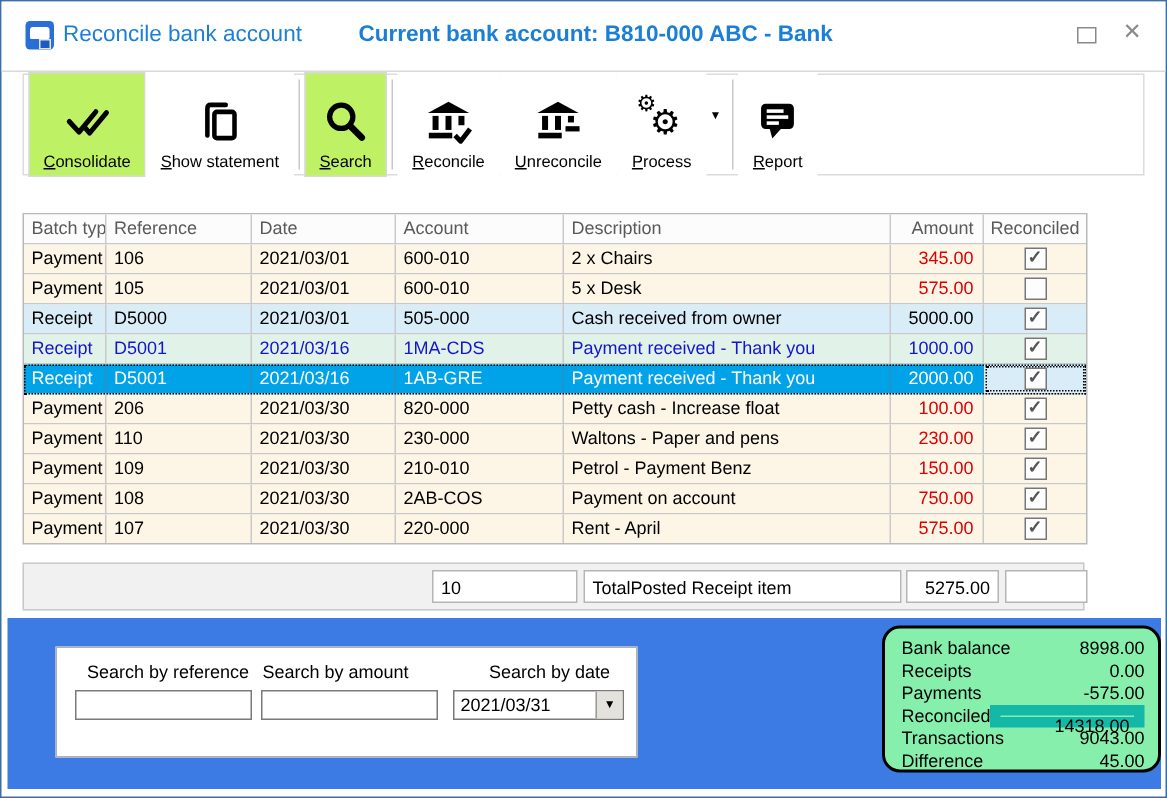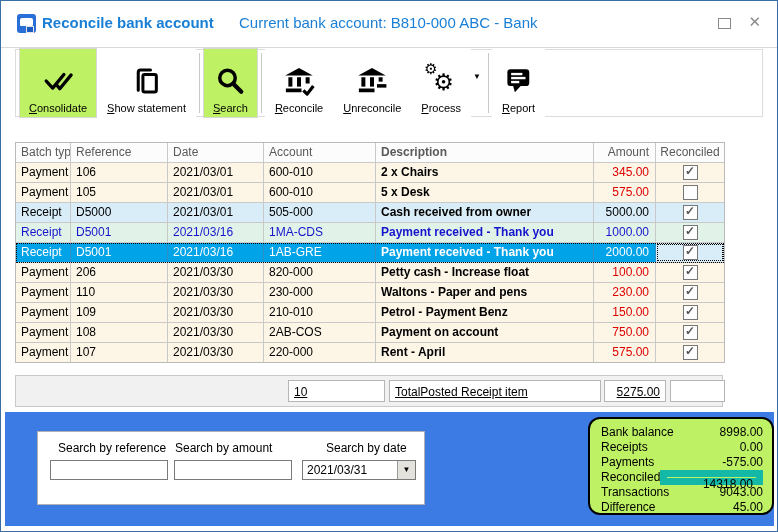--- a/index.html
+++ b/index.html
@@ -3,22 +3,22 @@
 <meta charset="utf-8">
 <style>
   html,body{margin:0;padding:0;background:#cfcfcf;font-family:"Liberation Sans",sans-serif;}
   .window{position:relative;width:776px;height:530px;background:#ffffff;border:1px solid #3a6ea5;overflow:hidden;}
 
   
   .titlebar{position:absolute;left:0;top:0;width:100%;height:46px;background:#ffffff;border-bottom:1px solid #d9d9d9;}
   .app-icon{position:absolute;left:16px;top:13px;width:19px;height:19px;background:#2a6fd8;border-radius:3px;}
   .app-icon .glyph{position:absolute;left:3px;top:4px;width:13px;height:8px;background:#ffffff;border-radius:2px 2px 1px 1px;}
   .app-icon .glyph2{position:absolute;left:9px;top:12px;width:6px;height:5px;border:1px solid #e5e5e5;background:#1c5cc0;}
-  .title-text{position:absolute;left:41px;top:13px;font-size:15px;color:#1a7fd5;white-space:nowrap;font-weight:bold;}
-  .subtitle-text{position:absolute;left:238px;top:13px;font-size:15px;color:#1a7fd5;white-space:nowrap;}
+  .title-text{position:absolute;left:41px;top:13px;font-size:15px;color:#1a7fd5;white-space:nowrap;}
+  .subtitle-text{position:absolute;left:238px;top:13px;font-size:15px;color:#1a7fd5;white-space:nowrap;font-weight:bold;}
   .win-btn{position:absolute;top:17px;color:#8a8a8a;cursor:default;}
   .btn-max{right:46px;width:11px;height:9px;border:1px solid #8a8a8a;}
   .btn-close{right:16px;top:12px;font-size:15px;line-height:18px;}
 
   
   .toolbar{position:absolute;left:14px;top:48px;width:748px;height:68px;border:1px solid #dcdcdc;background:#ffffff;display:flex;align-items:center;padding-left:3px;box-sizing:border-box;}
   .tb-btn{display:flex;flex-direction:column;align-items:center;justify-content:flex-end;height:62px;padding:3px 9px 3px 9px;background:#ffffff;border:1px solid transparent;cursor:default;}
   .tb-btn.active{background:#bef264;border:1px solid #d8d8d8;}
   .tb-btn .ico{height:38px;display:flex;align-items:center;justify-content:center;}
   .tb-label{font-size:11px;color:#000;margin-top:2px;white-space:nowrap;}
@@ -33,49 +33,49 @@
   
   .grid{position:absolute;left:14px;top:141px;width:708px;border:1px solid #b9b9b9;font-size:12px;}
   .grow{display:flex;height:19px;line-height:19px;border-bottom:1px solid #c9c9c9;background:#fdf6e7;}
   .grow:last-child{border-bottom:none;}
   .grow.hdr{background:#fcfcfc;color:#5a5a5a;}
   .grow.r-blue{background:#d9edf8;}
   .grow.r-green{background:#e1f3e8;color:#1515cc;}
   .grow.r-sel{background:#00a2e8;color:#ffffff;outline:1px dotted #000000;outline-offset:-1px;}
   .gc{border-right:1px solid #c9c9c9;padding-left:5px;box-sizing:border-box;overflow:hidden;white-space:nowrap;}
   .gc:last-child{border-right:none;}
-  .c0{width:55px;} .c1{width:97px;} .c2{width:96px;} .c3{width:112px;} .c4{width:218px;font-weight:bold;}
+  .c0{width:55px;} .c1{width:97px;} .c2{width:96px;} .c3{width:112px;} .c4{width:218px;}
   .c5{width:62px;text-align:right;padding-right:6px;padding-left:0;}
   .c6{width:68px;text-align:center;padding-left:0;}
   .amt-red{color:#dd0000;}
   .amt-blue{color:#1515cc;}
   .r-sel .gc{border-right-color:#2f8fc4;}
   .gc.focus-cell{background:#d9edf8;outline:1px dotted #000;outline-offset:-2px;color:#000;}
   .cbx{display:inline-block;width:13px;height:13px;margin-top:2px;border:1px solid #777;background:#fdfdfd;color:#555;font-size:12px;line-height:11px;font-weight:bold;vertical-align:top;}
 
   
   .footbar{position:absolute;left:14px;top:374px;width:708px;height:32px;background:#f1f1f1;border:1px solid #c9c9c9;box-sizing:border-box;font-size:12px;}
-  .fbox{position:absolute;top:4px;height:22px;line-height:22px;background:#ffffff;border:1px solid #b5b5b5;box-sizing:border-box;padding:0 5px;overflow:hidden;white-space:nowrap;text-decoration:underline;}
+  .fbox{position:absolute;top:4px;height:22px;line-height:22px;background:#ffffff;border:1px solid #b5b5b5;box-sizing:border-box;padding:0 5px;overflow:hidden;white-space:nowrap;}
   .f-count{left:272px;width:97px;}
   .f-label{left:373px;width:212px;}
   .f-total{left:588px;width:62px;text-align:right;}
   .f-extra{left:654px;width:55px;}
 
   
   .bluepanel{position:absolute;left:4px;top:411px;width:769px;height:114px;background:#3d7be4;}
   .searchgroup{position:absolute;left:32px;top:19px;width:386px;height:72px;background:#ffffff;border:1px solid #b0b0b0;}
   .s-label{position:absolute;top:9px;font-size:12px;color:#000;white-space:nowrap;}
   .sl0{left:20px;} .sl1{left:137px;} .sl2{left:268px;margin-left:20px;}
   .s-input{position:absolute;top:28px;height:20px;width:118px;border:1px solid #7a7a7a;background:#ffffff;font-size:12px;font-family:"Liberation Sans",sans-serif;padding:0 3px;box-sizing:border-box;}
   .si0{left:12px;} .si1{left:136px;}
   .combo{position:absolute;left:264px;top:28px;width:114px;height:20px;border:1px solid #7a7a7a;background:#ffffff;box-sizing:border-box;font-size:12px;line-height:18px;padding-left:4px;}
   .combo-btn{position:absolute;right:0;top:0;width:17px;height:18px;background:#e4e2dd;border-left:1px solid #9a9a9a;text-align:center;font-size:8px;line-height:18px;color:#000;}
 
   
-  .summary{position:absolute;left:583px;top:5px;width:186px;height:98px;background:#bef264;border:2px solid #000000;border-radius:12px;box-sizing:border-box;padding:6px 9px 4px 11px;font-size:12px;}
+  .summary{position:absolute;left:583px;top:5px;width:186px;height:98px;background:#86efac;border:2px solid #000000;border-radius:12px;box-sizing:border-box;padding:6px 9px 4px 11px;font-size:12px;}
   .sumrow{display:flex;justify-content:space-between;height:15px;line-height:15px;}
   .sumrow .val{text-align:right;}
   .sumrow.boxed .val{border:7px solid #14b8a6;width:104px;box-sizing:border-box;padding-right:3px;height:15px;}
 </style>
 </head>
 <body>
 
 <div class="window">
 
   <div class="titlebar">

